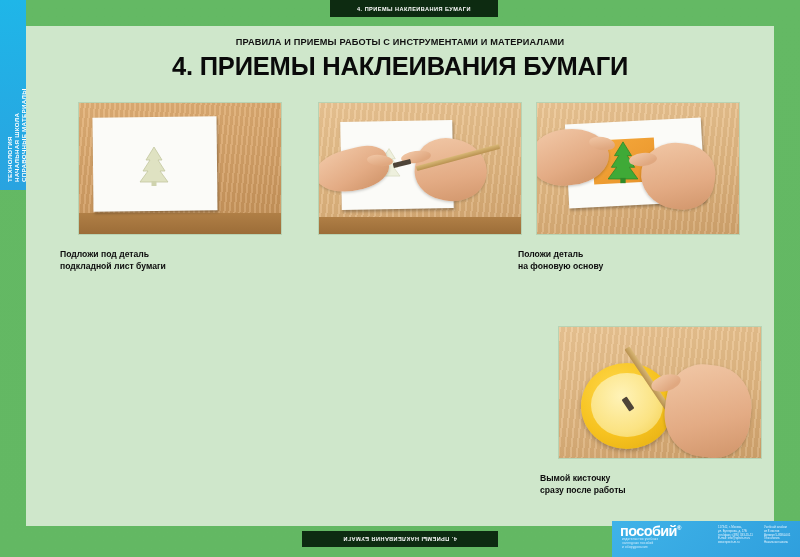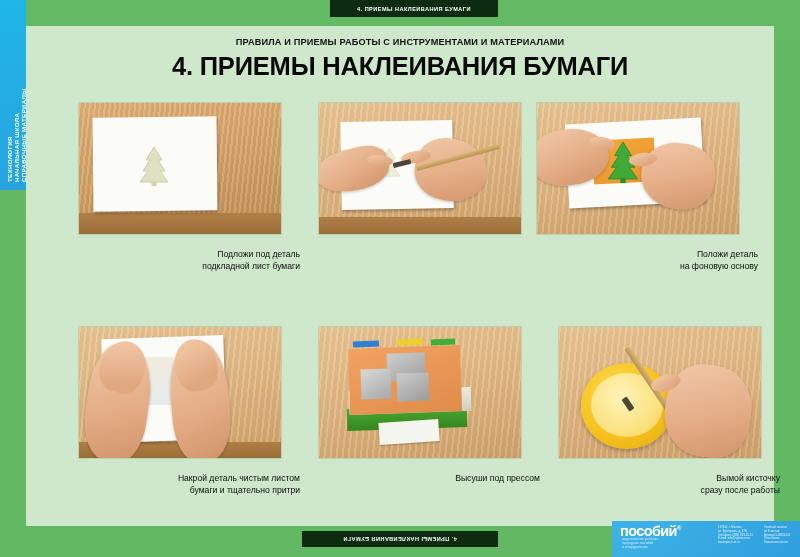--- a/index.html
+++ b/index.html
@@ -139,23 +139,23 @@
     position: relative;
     width: 204px; height: 133px;
     margin: 0 auto;
     overflow: hidden;
     border: 1px solid #b9d3b4;
     background: #d8a45f;
   }
 
   .caption {
     margin-top: 13px;
-    text-align: right;
+    text-align: left;
     font-size: 8.6px;
-    font-weight: normal;
+    font-weight: bold;
     line-height: 1.42;
     color: #0d0d0d;
     white-space: pre-line;
   }
 
   
   .wood {
     position: absolute; inset: 0;
     background:
       repeating-linear-gradient(96deg,
@@ -332,52 +332,21 @@
           <div class="hand" style="left:-6px;top:26px;width:78px;height:56px;transform:rotate(-6deg);border-radius:46% 52% 50% 44%;"></div>
           <div class="finger" style="left:52px;top:34px;width:26px;height:13px;transform:rotate(10deg);"></div>
 
           <div class="hand" style="left:104px;top:40px;width:74px;height:66px;transform:rotate(9deg);border-radius:48% 44% 44% 50%;"></div>
           <div class="finger" style="left:92px;top:50px;width:28px;height:13px;transform:rotate(-6deg);"></div>
         </div>
         <div class="caption">Положи деталь
 на фоновую основу</div>
       </div>
 
-      <div class="cell c3">
-        <div class="photo">
-          <div class="wood light"></div>
-          <div class="wood-edge" style="height:12%;"></div>
-          <div class="sheet" style="left:24px;top:10px;width:122px;height:104px;transform:rotate(-2deg);"></div>
-          <div style="position:absolute;left:56px;top:30px;width:46px;height:48px;background:linear-gradient(160deg,#f1dcc4,#cfe0e6);opacity:.55;"></div>
-
-          <div class="hand" style="left:8px;top:16px;width:62px;height:118px;transform:rotate(8deg);border-radius:44% 46% 36% 40%;"></div>
-          <div class="finger" style="left:22px;top:14px;width:44px;height:52px;transform:rotate(18deg);border-radius:50% 50% 40% 40%;"></div>
-          <div class="hand" style="left:92px;top:14px;width:58px;height:120px;transform:rotate(-5deg);border-radius:46% 44% 40% 36%;"></div>
-          <div class="finger" style="left:96px;top:12px;width:42px;height:52px;transform:rotate(-12deg);border-radius:50% 50% 40% 40%;"></div>
-        </div>
-        <div class="caption">Накрой деталь чистым листом
-бумаги и тщательно притри</div>
-      </div>
-
-      <div class="cell c4">
-        <div class="photo">
-          <div class="wood light"></div>
-          <div style="position:absolute;left:28px;top:80px;width:120px;height:22px;background:linear-gradient(180deg,#4aa832,#36861f);transform:rotate(-2deg);"></div>
-          <div style="position:absolute;left:60px;top:94px;width:60px;height:22px;background:#f5f5ef;transform:rotate(-4deg);box-shadow:0 1px 2px rgba(0,0,0,.25);"></div>
-          <div style="position:absolute;left:30px;top:62px;width:122px;height:24px;background:linear-gradient(180deg,#ededdf,#cfcfbe);transform:rotate(-2deg);"></div>
-          <div style="position:absolute;left:30px;top:20px;width:112px;height:66px;background:linear-gradient(160deg,#f2a263,#e08c4a);transform:rotate(-2deg);"></div>
-          <div style="position:absolute;left:68px;top:26px;width:38px;height:28px;background:linear-gradient(150deg,#cfcfcf,#9e9e9e);transform:rotate(-2deg);"></div>
-          <div style="position:absolute;left:42px;top:42px;width:30px;height:30px;background:linear-gradient(150deg,#d8d8d8,#a8a8a8);transform:rotate(-2deg);"></div>
-          <div style="position:absolute;left:78px;top:46px;width:32px;height:28px;background:linear-gradient(150deg,#cdcdcd,#9a9a9a);transform:rotate(-2deg);"></div>
-          <div style="position:absolute;left:34px;top:14px;width:26px;height:6px;background:#2f7fd4;transform:rotate(-2deg);"></div>
-          <div style="position:absolute;left:78px;top:12px;width:26px;height:6px;background:#f0cf2a;transform:rotate(-2deg);"></div>
-          <div style="position:absolute;left:112px;top:12px;width:24px;height:6px;background:#3fae3a;transform:rotate(-2deg);"></div>
-        </div>
-        <div class="caption">Высуши под прессом</div>
-      </div>
+
 
       <div class="cell c5">
         <div class="photo">
           <div class="wood light"></div>
           <div style="position:absolute;left:22px;top:36px;width:92px;height:86px;border-radius:50%;background:radial-gradient(circle at 38% 32%, #ffd84a 0%, #f6c21f 55%, #e0a90f 100%);box-shadow:0 2px 4px rgba(0,0,0,.25);"></div>
           <div style="position:absolute;left:32px;top:46px;width:72px;height:64px;border-radius:50%;background:radial-gradient(circle at 42% 36%, #fff3b8 0%, #fbe383 60%, #f2cf4e 100%);"></div>
 
           <div class="brush-stick" style="left:68px;top:18px;width:88px;height:6px;transform:rotate(56deg);transform-origin:left center;"></div>
           <div class="brush-tip" style="left:62px;top:74px;width:14px;height:6px;transform:rotate(56deg);"></div>
 

